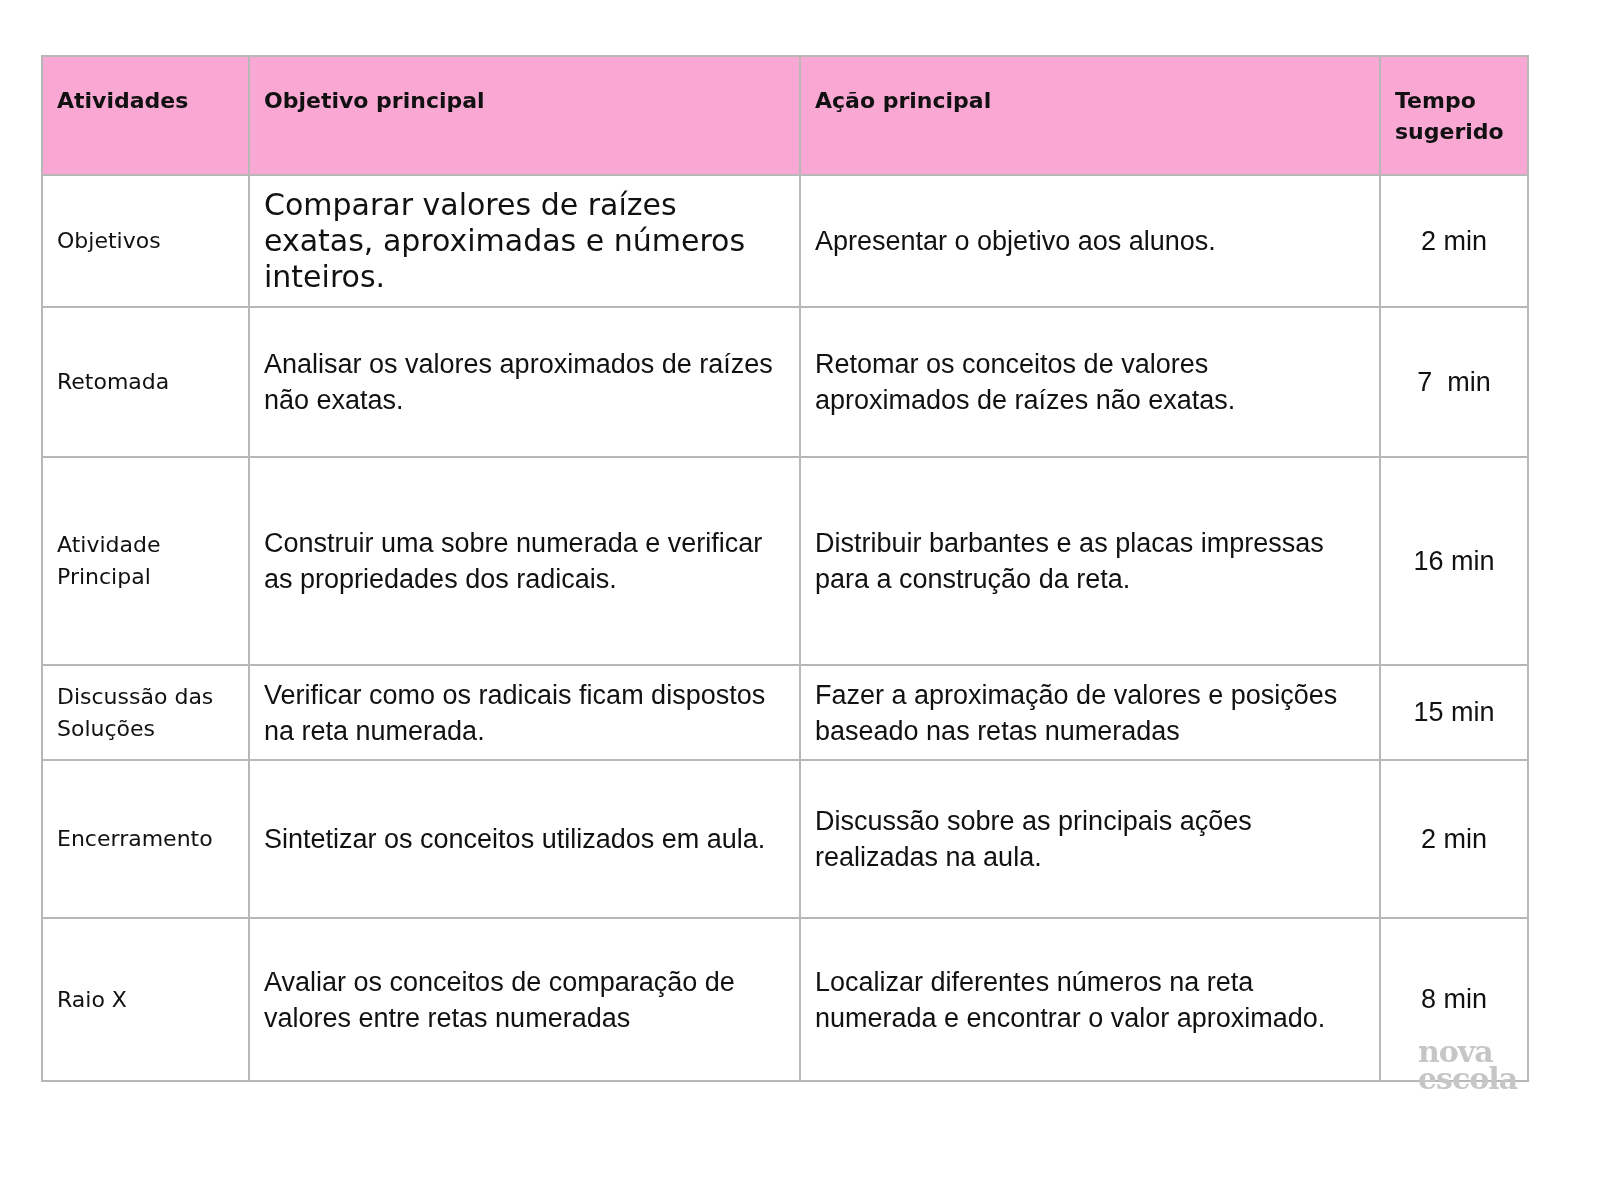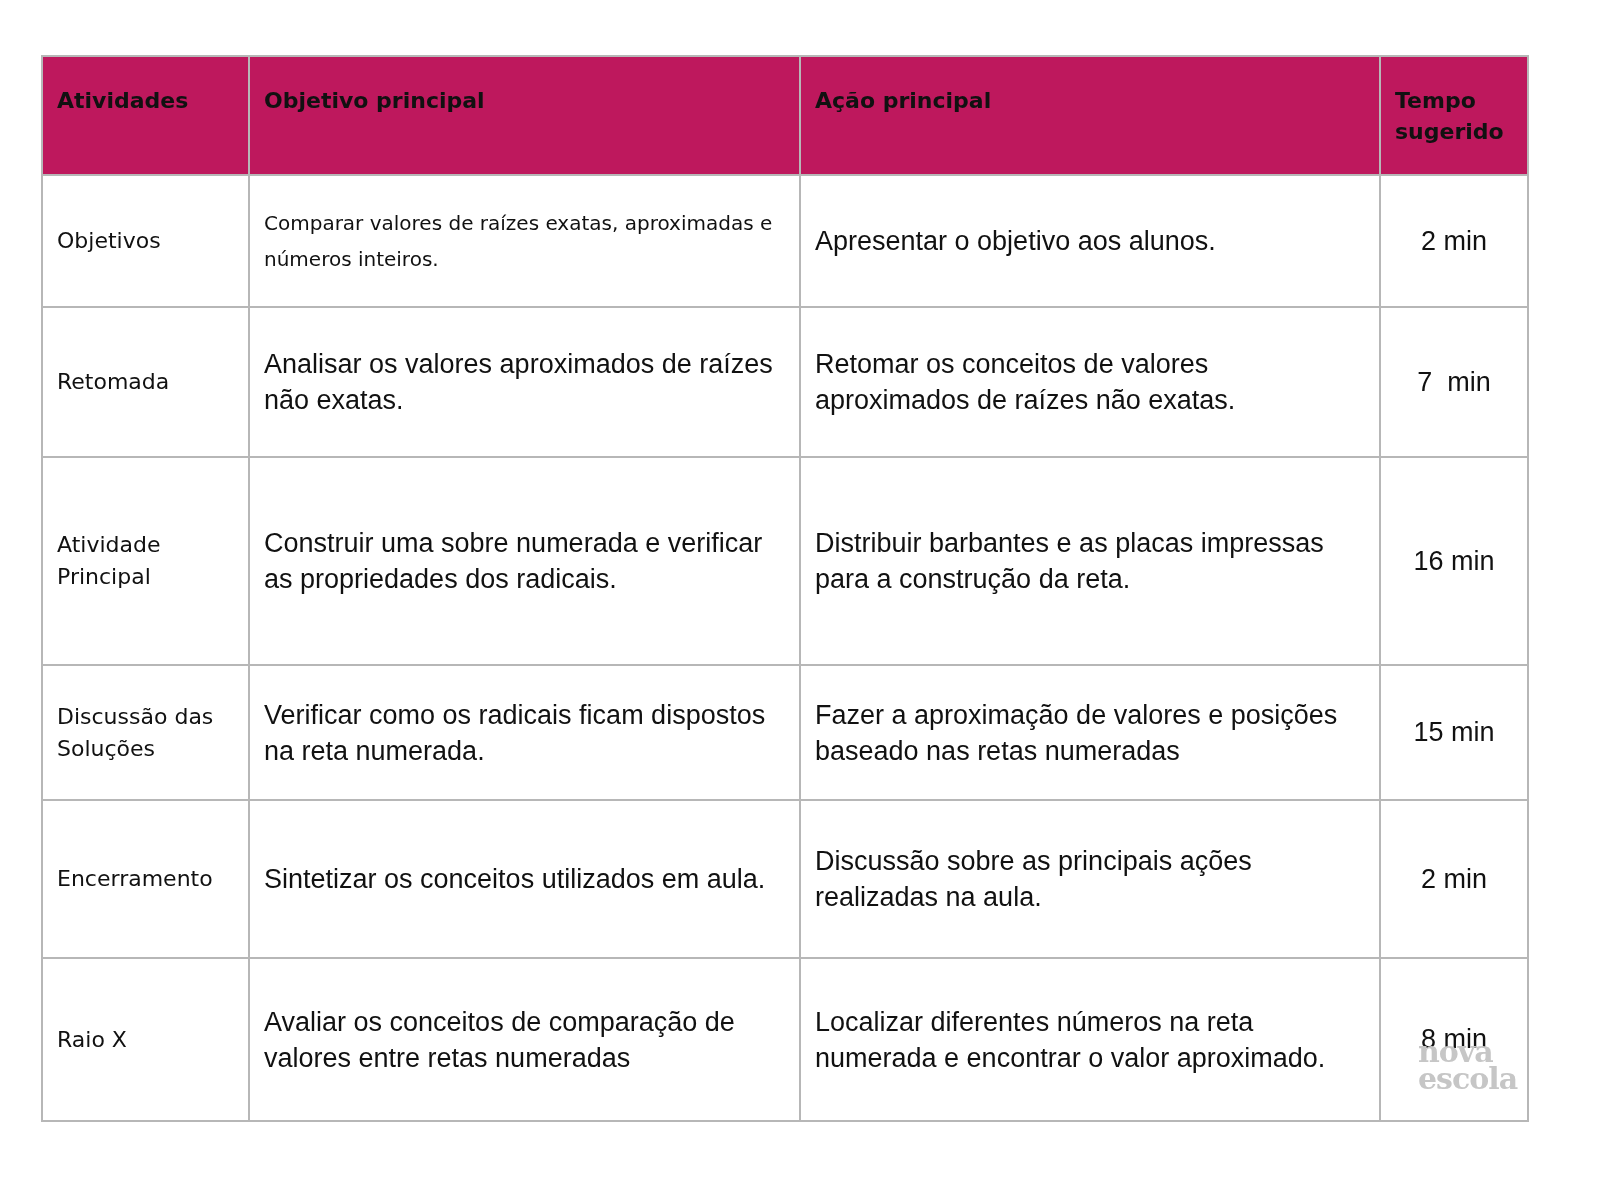--- a/index.html
+++ b/index.html
@@ -1,22 +1,22 @@
 <!DOCTYPE html>
 <html><head>
 <meta charset="utf-8">
 <style>
   html, body { margin: 0; padding: 0; background: #ffffff; }
   body { width: 1600px; height: 1200px; position: relative; overflow: hidden; }
   .table-wrap { position: absolute; left: 41px; top: 55px; }
   table { border-collapse: collapse; table-layout: fixed; width: 1486px; }
   td, th { border: 2px solid #b7b7b7; vertical-align: middle; text-align: left; padding: 0 14px; color: #111; }
-  th { background: #be185d; font-family: "DejaVu Sans", sans-serif; font-weight: bold; font-size: 22px; vertical-align: top; padding-top: 28px; line-height: 31px; height: 89px; }
+  th { background: #f9a8d4; font-family: "DejaVu Sans", sans-serif; font-weight: bold; font-size: 22px; vertical-align: top; padding-top: 28px; line-height: 31px; height: 89px; }
   td.act { font-family: "DejaVu Sans", sans-serif; font-size: 22px; line-height: 32px; }
-  td.obj { font-family: "DejaVu Sans", sans-serif; font-size: 20px; line-height: 36px; }
+  td.obj { font-family: "DejaVu Sans", sans-serif; font-size: 30px; line-height: 36px; }
   td.txt { font-family: "Liberation Sans", sans-serif; font-size: 27px; line-height: 36px; }
   td.time { font-family: "Liberation Sans", sans-serif; font-size: 27px; white-space: pre; text-align: center; }
   .logo { position: absolute; left: 1382px; top: 1038px; font-family: "DejaVu Serif", serif; font-weight: bold; font-size: 30px; line-height: 27px; color: #c6c6c6; letter-spacing: -1px; margin-left: 36px; }
 </style>
 </head>
 <body>
 
 <div class="table-wrap">
   <table>
     <colgroup>
@@ -45,21 +45,21 @@
         <td class="txt">Analisar os valores aproximados de raízes não exatas.</td>
         <td class="txt">Retomar os conceitos de valores aproximados de raízes não exatas.</td>
         <td class="time">7  min</td>
       </tr>
       <tr style="height:208px">
         <td class="act">Atividade Principal</td>
         <td class="txt">Construir uma sobre numerada e verificar as propriedades dos radicais.</td>
         <td class="txt">Distribuir barbantes e as placas impressas para a construção da reta.</td>
         <td class="time">16 min</td>
       </tr>
-      <tr style="height:135px">
+      <tr style="height:95px">
         <td class="act">Discussão das Soluções</td>
         <td class="txt">Verificar como os radicais ficam dispostos na reta numerada.</td>
         <td class="txt">Fazer a aproximação de valores e posições baseado nas retas numeradas</td>
         <td class="time">15 min</td>
       </tr>
       <tr style="height:158px">
         <td class="act">Encerramento</td>
         <td class="txt">Sintetizar os conceitos utilizados em aula.</td>
         <td class="txt">Discussão sobre as principais ações realizadas na aula.</td>
         <td class="time">2 min</td>

